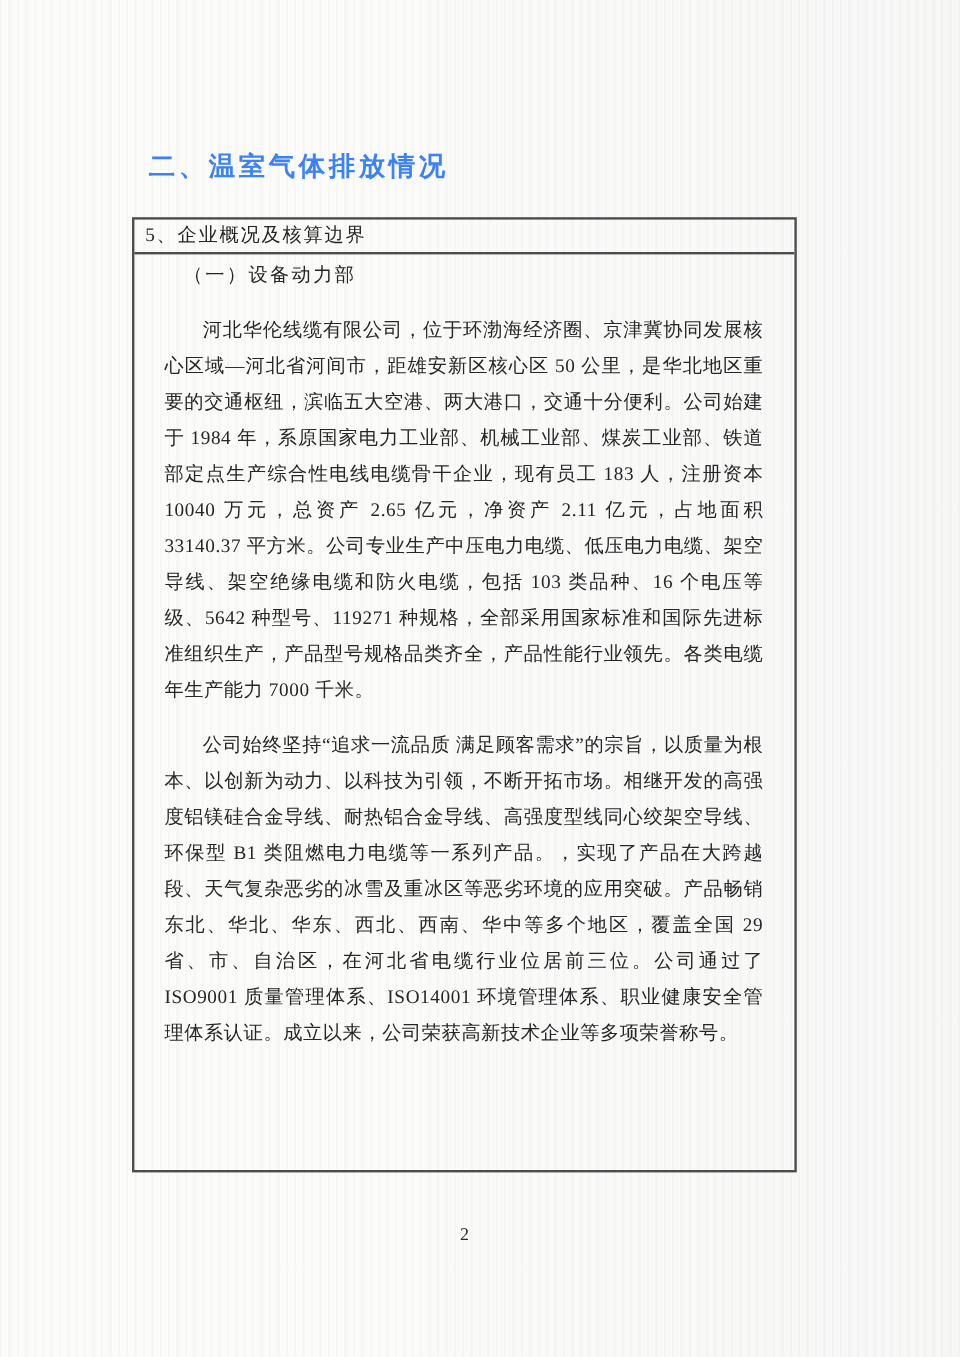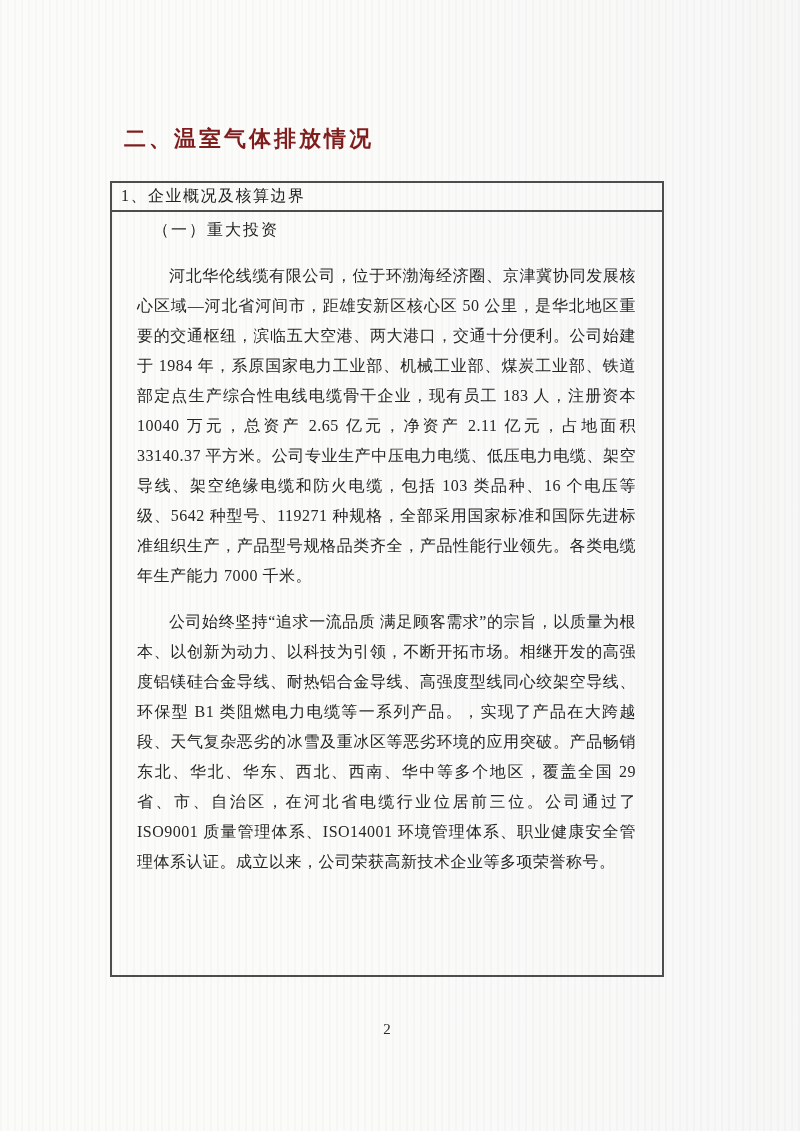--- a/index.html
+++ b/index.html
@@ -31,21 +31,21 @@
   }
   .doc-title {
     position: absolute;
     left: 124px;
     top: 124px;
     margin: 0;
     font-family: "DejaVu Sans", "Liberation Sans", sans-serif;
     font-weight: bold;
     font-size: 22px;
     letter-spacing: 3px;
-    color: #7f1d1d;
+    color: #3b82f6;
     white-space: nowrap;
   }
   .doc-table {
     position: absolute;
     left: 110px;
     top: 181px;
     width: 550px;
     border: 2px solid #4d4d4d;
     background: transparent;
   }
@@ -89,24 +89,24 @@
 </style>
 </head>
 <body>
 
 <div class="page">
 
   <h1 class="doc-title">二、温室气体排放情况</h1>
 
   <div class="doc-table">
     <div class="table-header">
-      <span>1、企业概况及核算边界</span>
+      <span>5、企业概况及核算边界</span>
     </div>
     <div class="table-body">
-      <p class="section-heading">（一）重大投资</p>
+      <p class="section-heading">（一）设备动力部</p>
       <p class="body-paragraph">河北华伦线缆有限公司，位于环渤海经济圈、京津冀协同发展核心区域—河北省河间市，距雄安新区核心区 50 公里，是华北地区重要的交通枢纽，滨临五大空港、两大港口，交通十分便利。公司始建于 1984 年，系原国家电力工业部、机械工业部、煤炭工业部、铁道部定点生产综合性电线电缆骨干企业，现有员工 183 人，注册资本 10040 万元，总资产 2.65 亿元，净资产 2.11 亿元，占地面积 33140.37 平方米。公司专业生产中压电力电缆、低压电力电缆、架空导线、架空绝缘电缆和防火电缆，包括 103 类品种、16 个电压等级、5642 种型号、119271 种规格，全部采用国家标准和国际先进标准组织生产，产品型号规格品类齐全，产品性能行业领先。各类电缆年生产能力 7000 千米。</p>
       <p class="body-paragraph">公司始终坚持“追求一流品质 满足顾客需求”的宗旨，以质量为根本、以创新为动力、以科技为引领，不断开拓市场。相继开发的高强度铝镁硅合金导线、耐热铝合金导线、高强度型线同心绞架空导线、环保型 B1 类阻燃电力电缆等一系列产品。，实现了产品在大跨越段、天气复杂恶劣的冰雪及重冰区等恶劣环境的应用突破。产品畅销东北、华北、华东、西北、西南、华中等多个地区，覆盖全国 29 省、市、自治区，在河北省电缆行业位居前三位。公司通过了 ISO9001 质量管理体系、ISO14001 环境管理体系、职业健康安全管理体系认证。成立以来，公司荣获高新技术企业等多项荣誉称号。</p>
     </div>
   </div>
 
   <div class="page-number">2</div>
 
 </div>
 
 </body></html>

